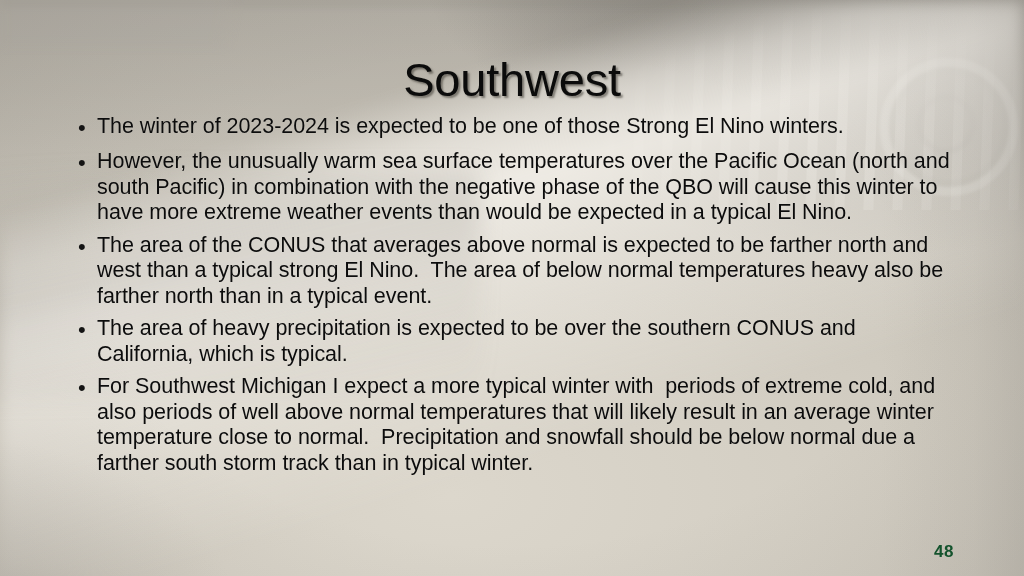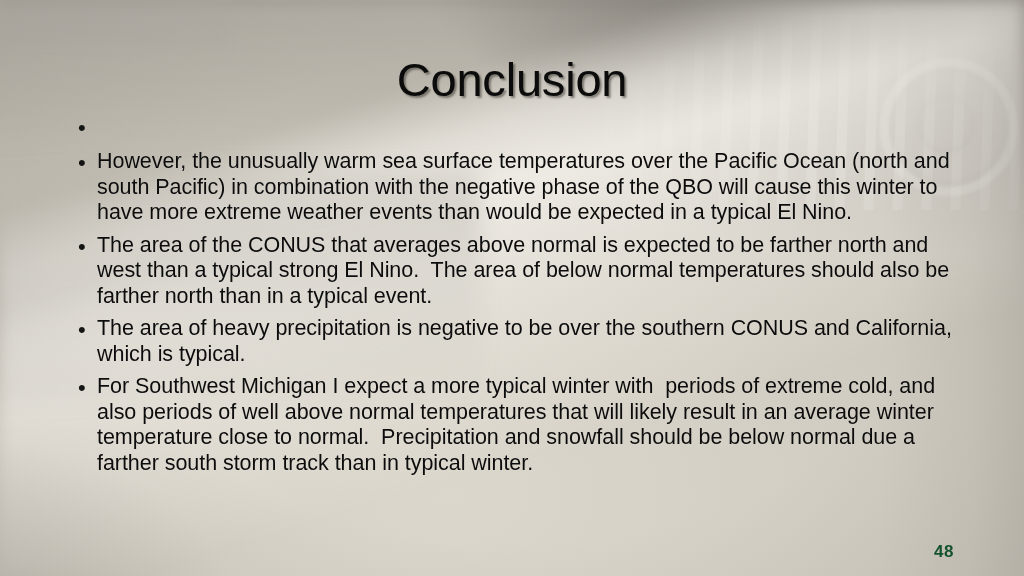--- a/index.html
+++ b/index.html
@@ -219,41 +219,42 @@
   <div class="bg-layer bg-ring"></div>
   <div class="bg-layer bg-ring-inner"></div>
   <div class="bg-layer bg-sweep"></div>
   <div class="bg-layer bg-fold"></div>
   <div class="bg-layer bg-bottomleft"></div>
   <div class="bg-layer bg-rightedge"></div>
   <div class="bg-layer bg-vignette"></div>
 
   <div id="content">
 
-    <div class="slide-title">Conclusion</div>
+    <div class="slide-title">Southwest</div>
 
     <div class="body-block">
 
       <div class="bullet-row">
         <span class="bullet-marker">•</span>
+        <span class="bullet-text">The winter of 2023-2024 is expected to be one of those Strong El Nino winters.</span>
       </div>
 
       <div class="bullet-row">
         <span class="bullet-marker">•</span>
         <span class="bullet-text">However, the unusually warm sea surface temperatures over the Pacific Ocean (north and south Pacific) in combination with the negative phase of the QBO will cause this winter to have more extreme weather events than would be expected in a typical El Nino.</span>
       </div>
 
       <div class="bullet-row">
         <span class="bullet-marker">•</span>
-        <span class="bullet-text">The area of the CONUS that averages above normal is expected to be farther north and west than a typical strong El Nino.  The area of below normal temperatures should also be farther north than in a typical event.</span>
-      </div>
-
-      <div class="bullet-row">
-        <span class="bullet-marker">•</span>
-        <span class="bullet-text">The area of heavy precipitation is negative to be over the southern CONUS and California, which is typical.</span>
+        <span class="bullet-text">The area of the CONUS that averages above normal is expected to be farther north and west than a typical strong El Nino.  The area of below normal temperatures heavy also be farther north than in a typical event.</span>
+      </div>
+
+      <div class="bullet-row">
+        <span class="bullet-marker">•</span>
+        <span class="bullet-text">The area of heavy precipitation is expected to be over the southern CONUS and California, which is typical.</span>
       </div>
 
       <div class="bullet-row">
         <span class="bullet-marker">•</span>
         <span class="bullet-text">For Southwest Michigan I expect a more typical winter with  periods of extreme cold, and also periods of well above normal temperatures that will likely result in an average winter temperature close to normal.  Precipitation and snowfall should be below normal due a farther south storm track than in typical winter.</span>
       </div>
 
     </div>
 
     <div class="page-number">48</div>

